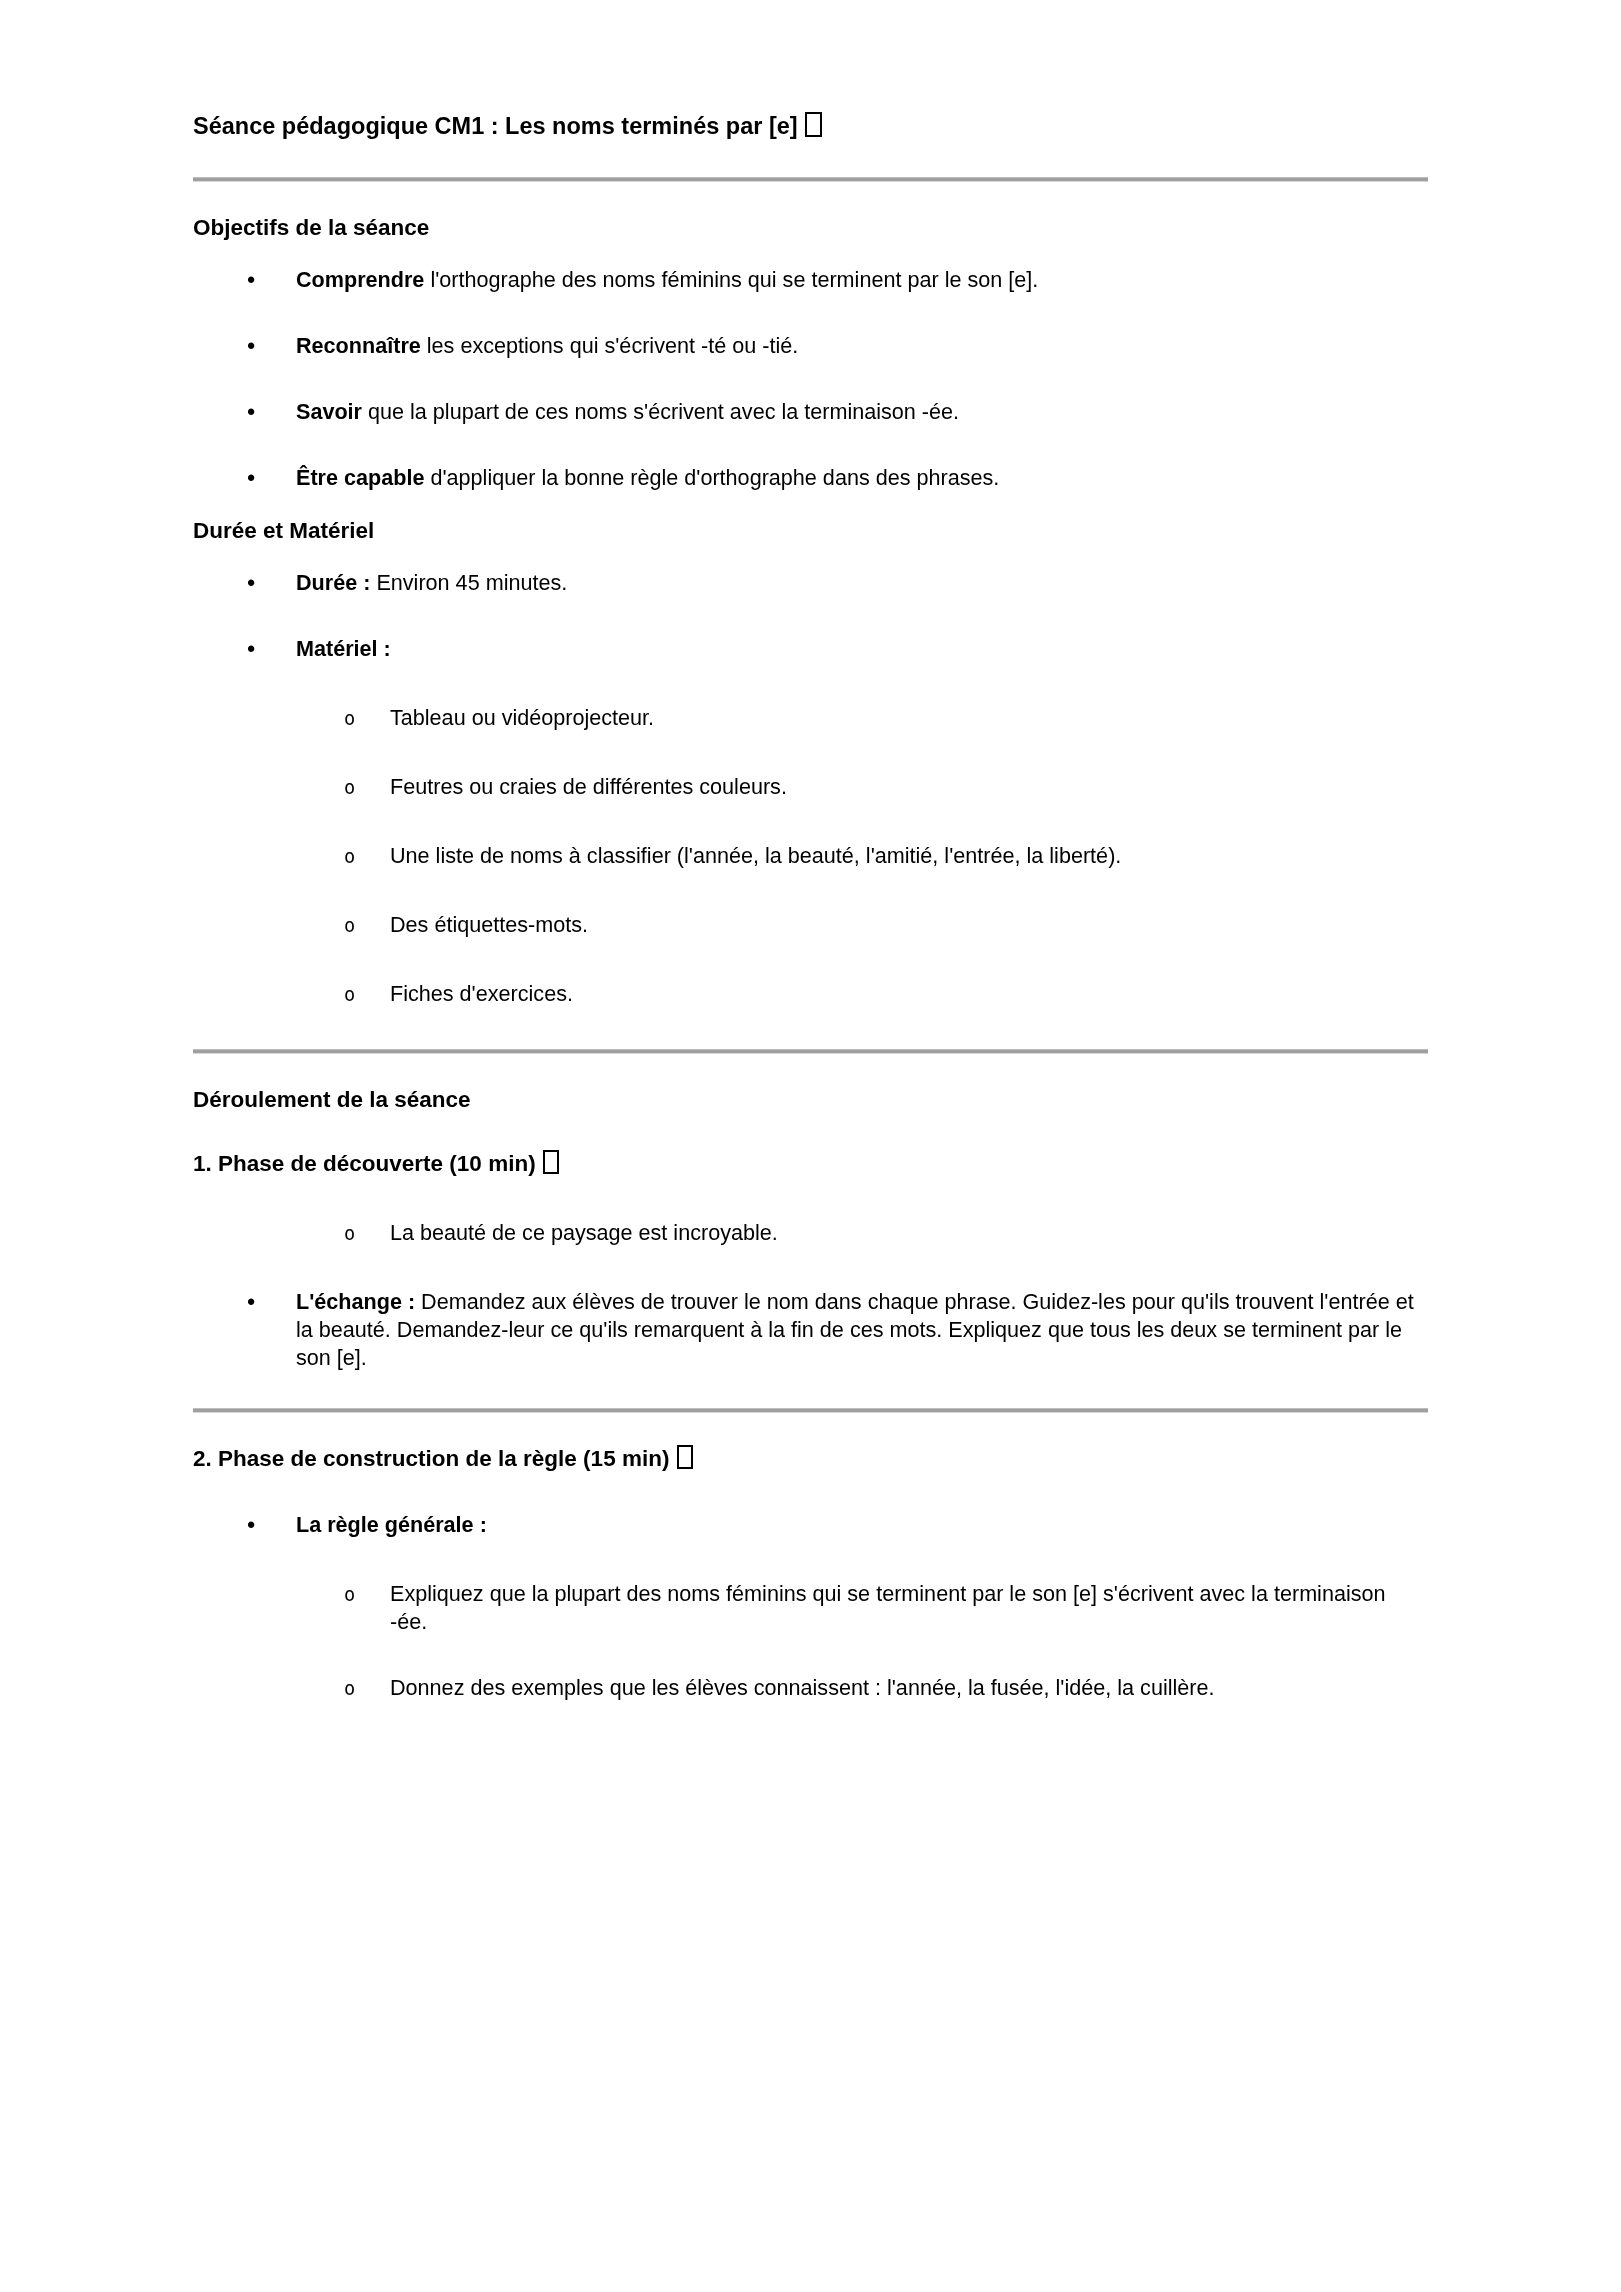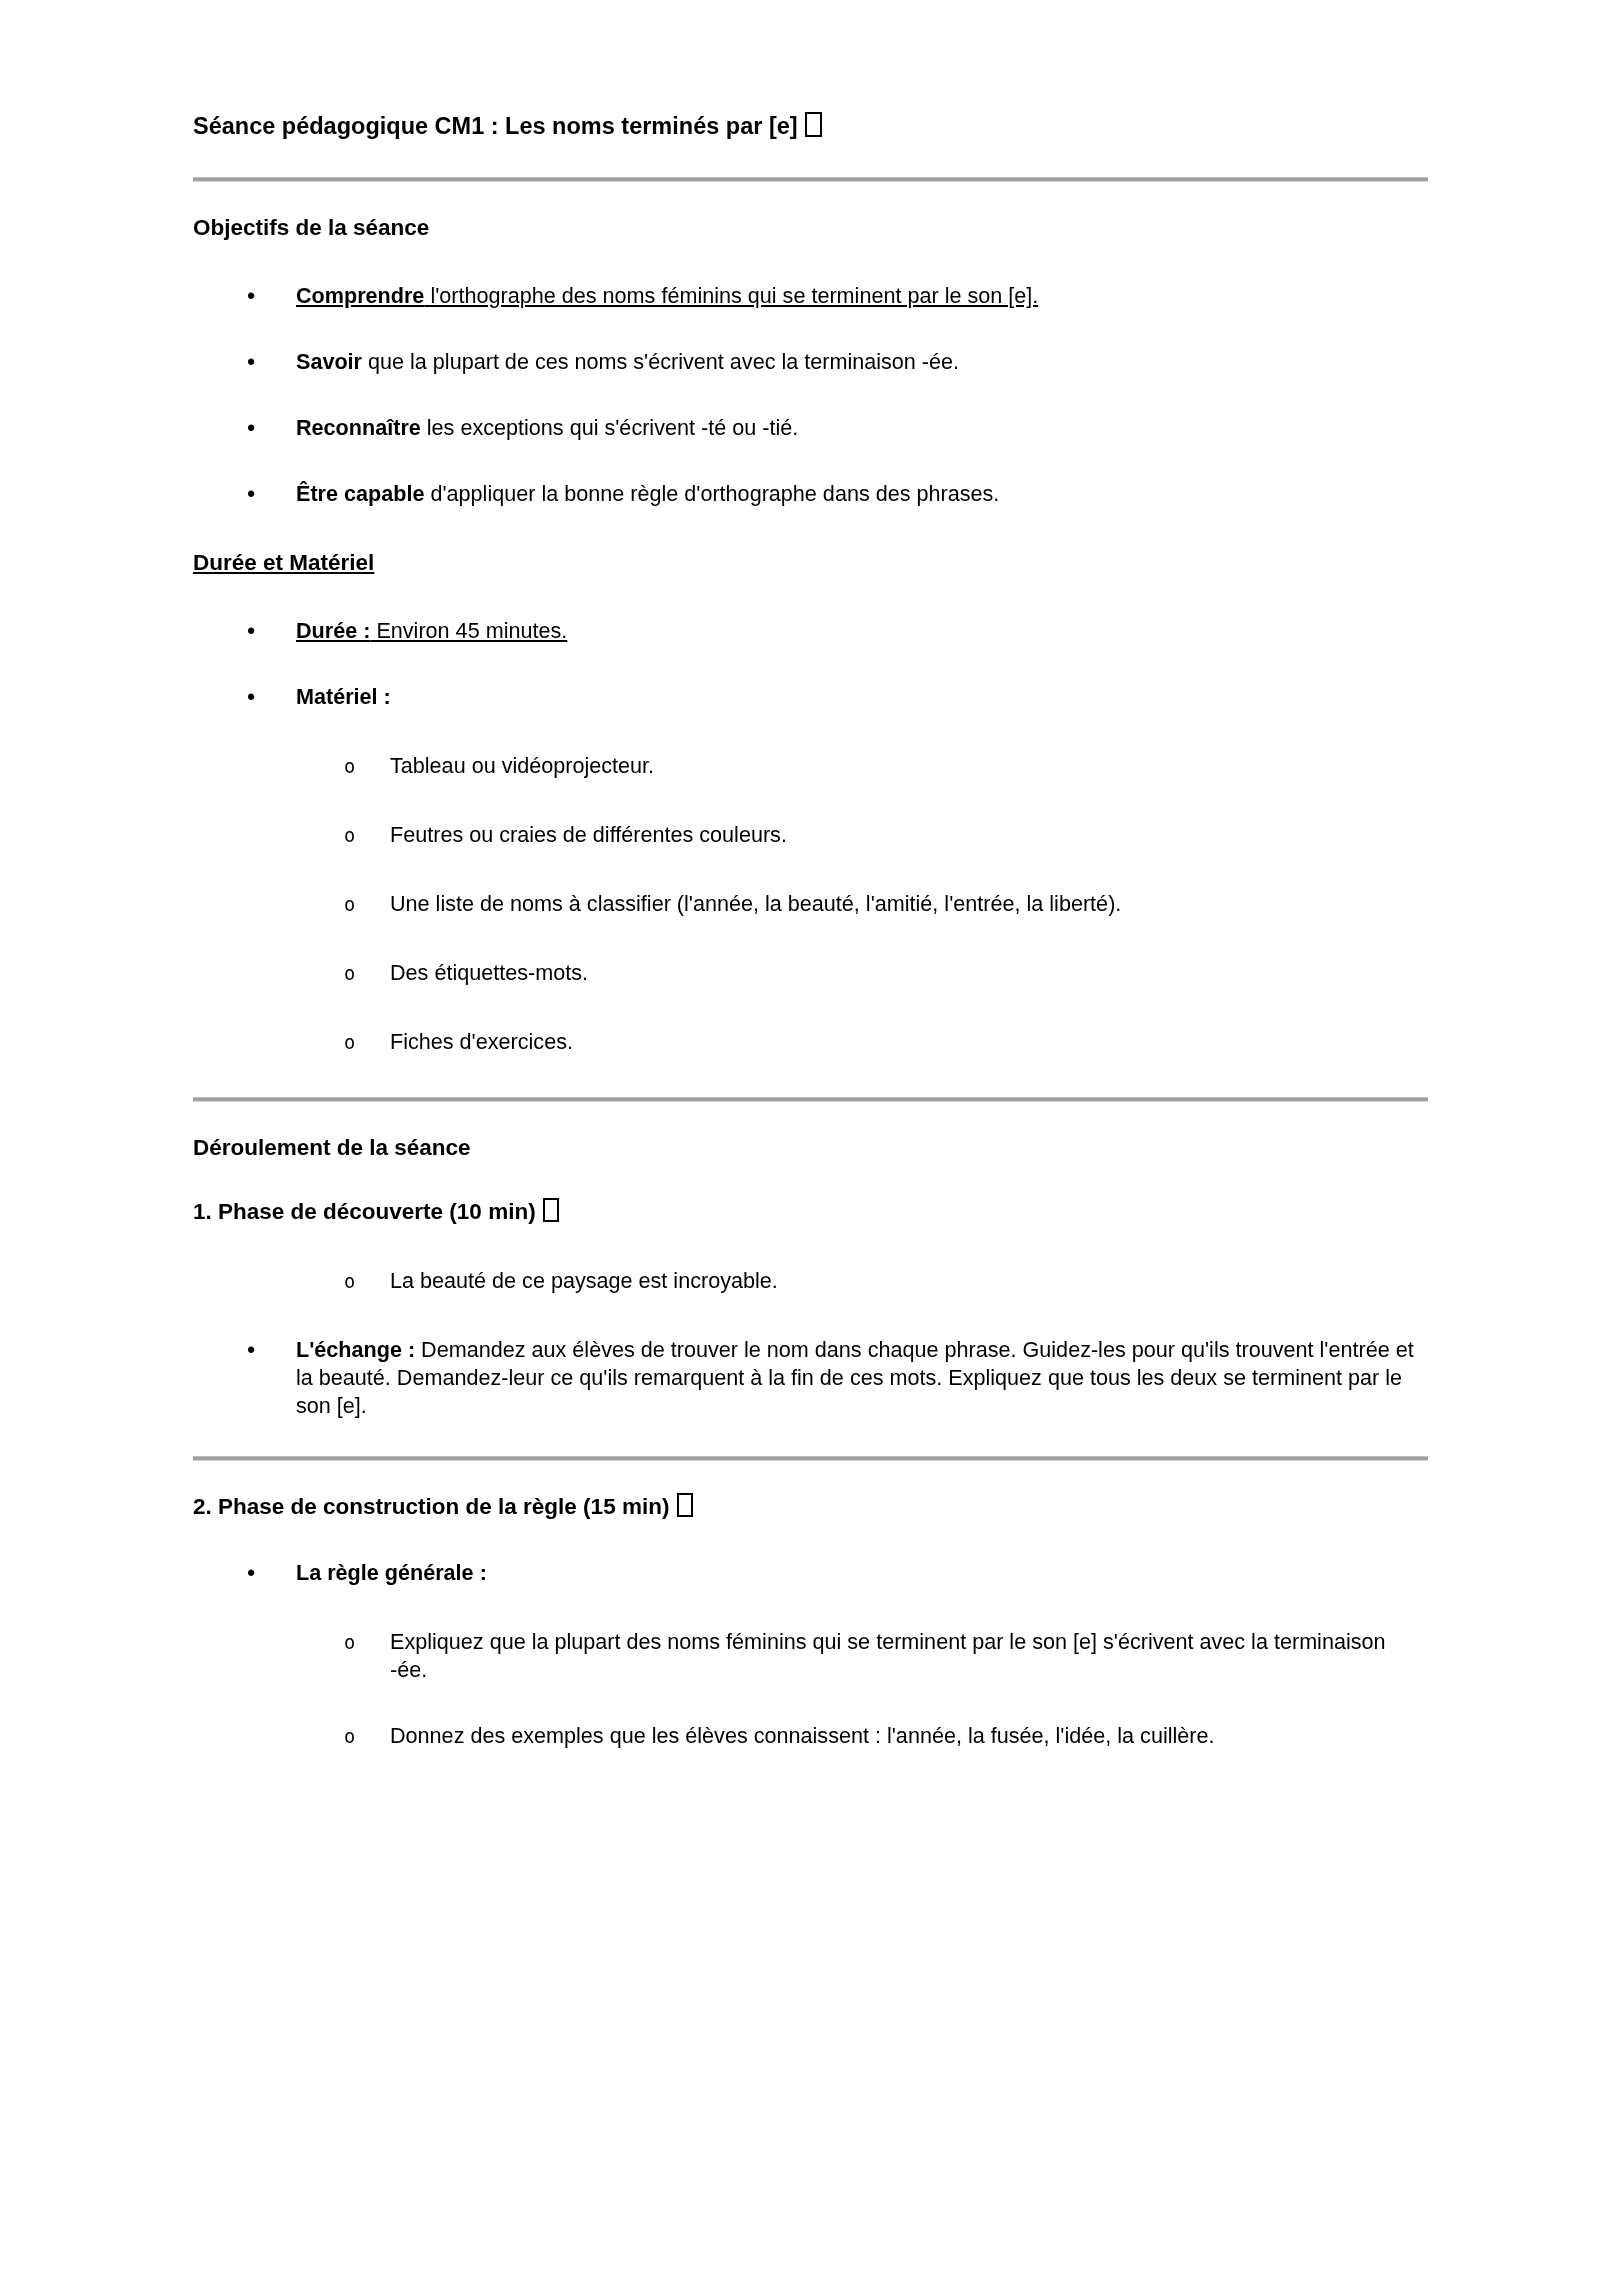--- a/index.html
+++ b/index.html
@@ -29,21 +29,21 @@
   .rule {
     height: 2.9px;
     background: #9f9f9f;
     border-top: 1px solid #bdbdbd;
     border-bottom: 1px solid #d6d6d6;
   }
 
   
   .mt-a { margin-top: 36px; }   
   .mt-b { margin-top: 31px; }   
-  .mt-c { margin-top: 40px; text-decoration: underline; }   
+  .mt-c { margin-top: 24px; }   
   .mt-d { margin-top: 38px; }   
   .mt-e { margin-top: 41px; }   
   .mt-f { margin-top: 35px; }   
 
   .li {
     position: relative;
   }
   .li.l1 { padding-left: 103px; }
   .li.l2 { padding-left: 197px; }
   .li .marker {
@@ -88,25 +88,25 @@
   <div class="rule mt-a"></div>
 
   <h2 class="mt-b">Objectifs de la séance</h2>
 
   <div class="li l1 mt-c">
     <span class="marker"></span>
     <span class="lead">Comprendre</span><span> l'orthographe des noms féminins qui se terminent par le son [e].</span>
   </div>
   <div class="li l1 mt-d">
     <span class="marker"></span>
-    <span class="lead">Savoir</span><span> que la plupart de ces noms s'écrivent avec la terminaison -ée.</span>
+    <span class="lead">Reconnaître</span><span> les exceptions qui s'écrivent -té ou -tié.</span>
   </div>
   <div class="li l1 mt-d">
     <span class="marker"></span>
-    <span class="lead">Reconnaître</span><span> les exceptions qui s'écrivent -té ou -tié.</span>
+    <span class="lead">Savoir</span><span> que la plupart de ces noms s'écrivent avec la terminaison -ée.</span>
   </div>
   <div class="li l1 mt-d">
     <span class="marker"></span>
     <span class="lead">Être capable</span><span> d'appliquer la bonne règle d'orthographe dans des phrases.</span>
   </div>
 
   <h2 class="mt-c">Durée et Matériel</h2>
 
   <div class="li l1 mt-c">
     <span class="marker"></span>

